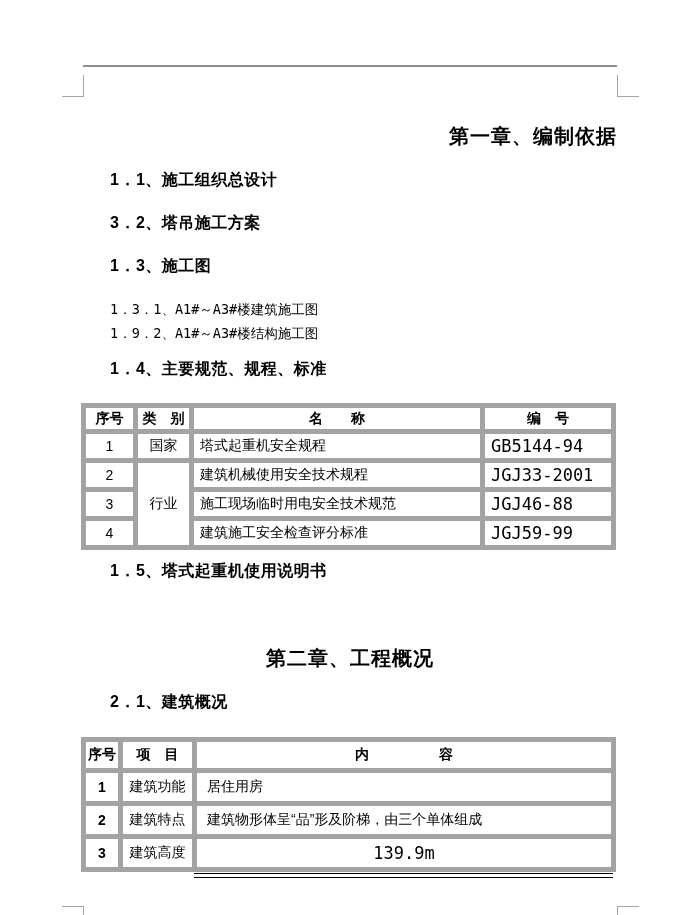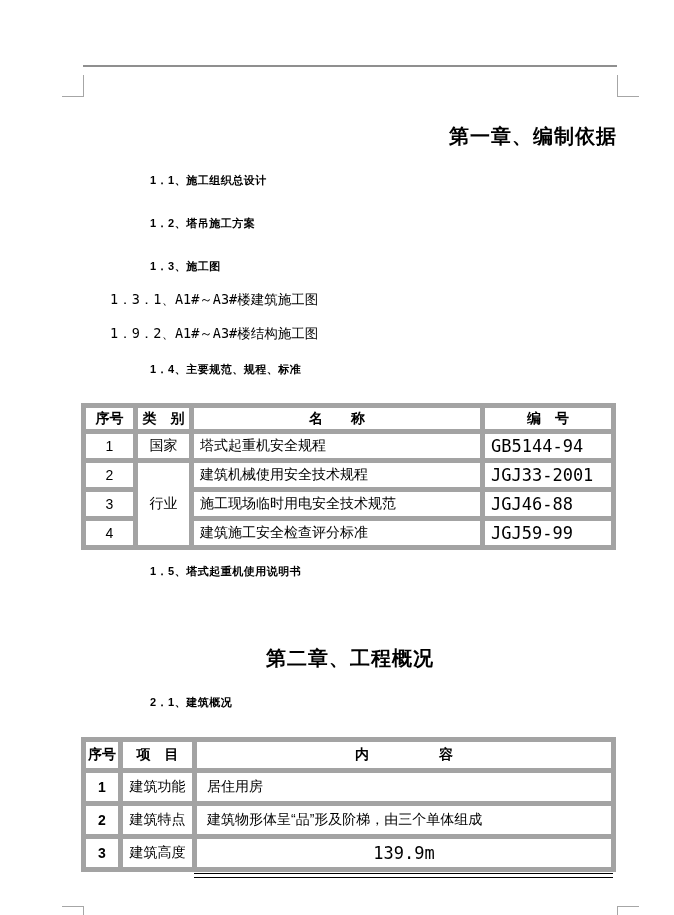--- a/index.html
+++ b/index.html
@@ -13,21 +13,21 @@
   .mark-tl{left:62px;top:75px;width:21px;height:21px;border-right:1px solid #a6a6a6;border-bottom:1px solid #a6a6a6;}
   .mark-tr{left:617px;top:75px;width:21px;height:21px;border-left:1px solid #a6a6a6;border-bottom:1px solid #a6a6a6;}
   .mark-bl{left:62px;top:906px;width:21px;height:9px;border-right:1px solid #a6a6a6;border-top:1px solid #a6a6a6;}
   .mark-br{left:617px;top:906px;width:21px;height:9px;border-left:1px solid #a6a6a6;border-top:1px solid #a6a6a6;}
 
   .chapter-title{
     position:absolute;left:83px;width:534px;text-align:center;
     font-size:20px;font-weight:bold;letter-spacing:1px;line-height:24px;
   }
   .sec{
-    position:absolute;left:110px;font-size:11px;font-weight:bold;line-height:18px;letter-spacing:.5px;margin-left:40px;
+    position:absolute;left:110px;font-size:16px;font-weight:bold;line-height:18px;letter-spacing:.5px;
   }
   .sub{
     position:absolute;left:110px;font-size:13.5px;font-weight:normal;line-height:16px;
     font-family:"DejaVu Sans Mono","Liberation Sans",monospace;
   }
 
   table{border-collapse:collapse;table-layout:fixed;position:absolute;left:81px;background:#fff;}
   table,td,th{border:5px solid #a3a3a3;}
   table{border-width:2px;}
   th{font-size:14px;font-weight:bold;white-space:pre;padding:0;text-align:center;}
@@ -51,24 +51,24 @@
 
   <div class="topline"></div>
   <div class="mark mark-tl"></div>
   <div class="mark mark-tr"></div>
   <div class="mark mark-bl"></div>
   <div class="mark mark-br"></div>
 
   <div class="chapter-title" style="top:124px;text-align:right;">第一章、编制依据</div>
 
   <div class="sec" style="top:171px;">1．1、施工组织总设计</div>
-  <div class="sec" style="top:214px;">1．2、塔吊施工方案</div>
+  <div class="sec" style="top:214px;">3．2、塔吊施工方案</div>
   <div class="sec" style="top:257px;">1．3、施工图</div>
 
-  <div class="sub" style="top:291px;">1．3．1、A1#～A3#楼建筑施工图</div>
+  <div class="sub" style="top:301px;">1．3．1、A1#～A3#楼建筑施工图</div>
   <div class="sub" style="top:325px;">1．9．2、A1#～A3#楼结构施工图</div>
 
   <div class="sec" style="top:360px;">1．4、主要规范、规程、标准</div>
 
   <table class="t1">
     <colgroup>
         <col style="width:52px">
         <col style="width:56px">
         <col style="width:291px">
         <col style="width:131px">

